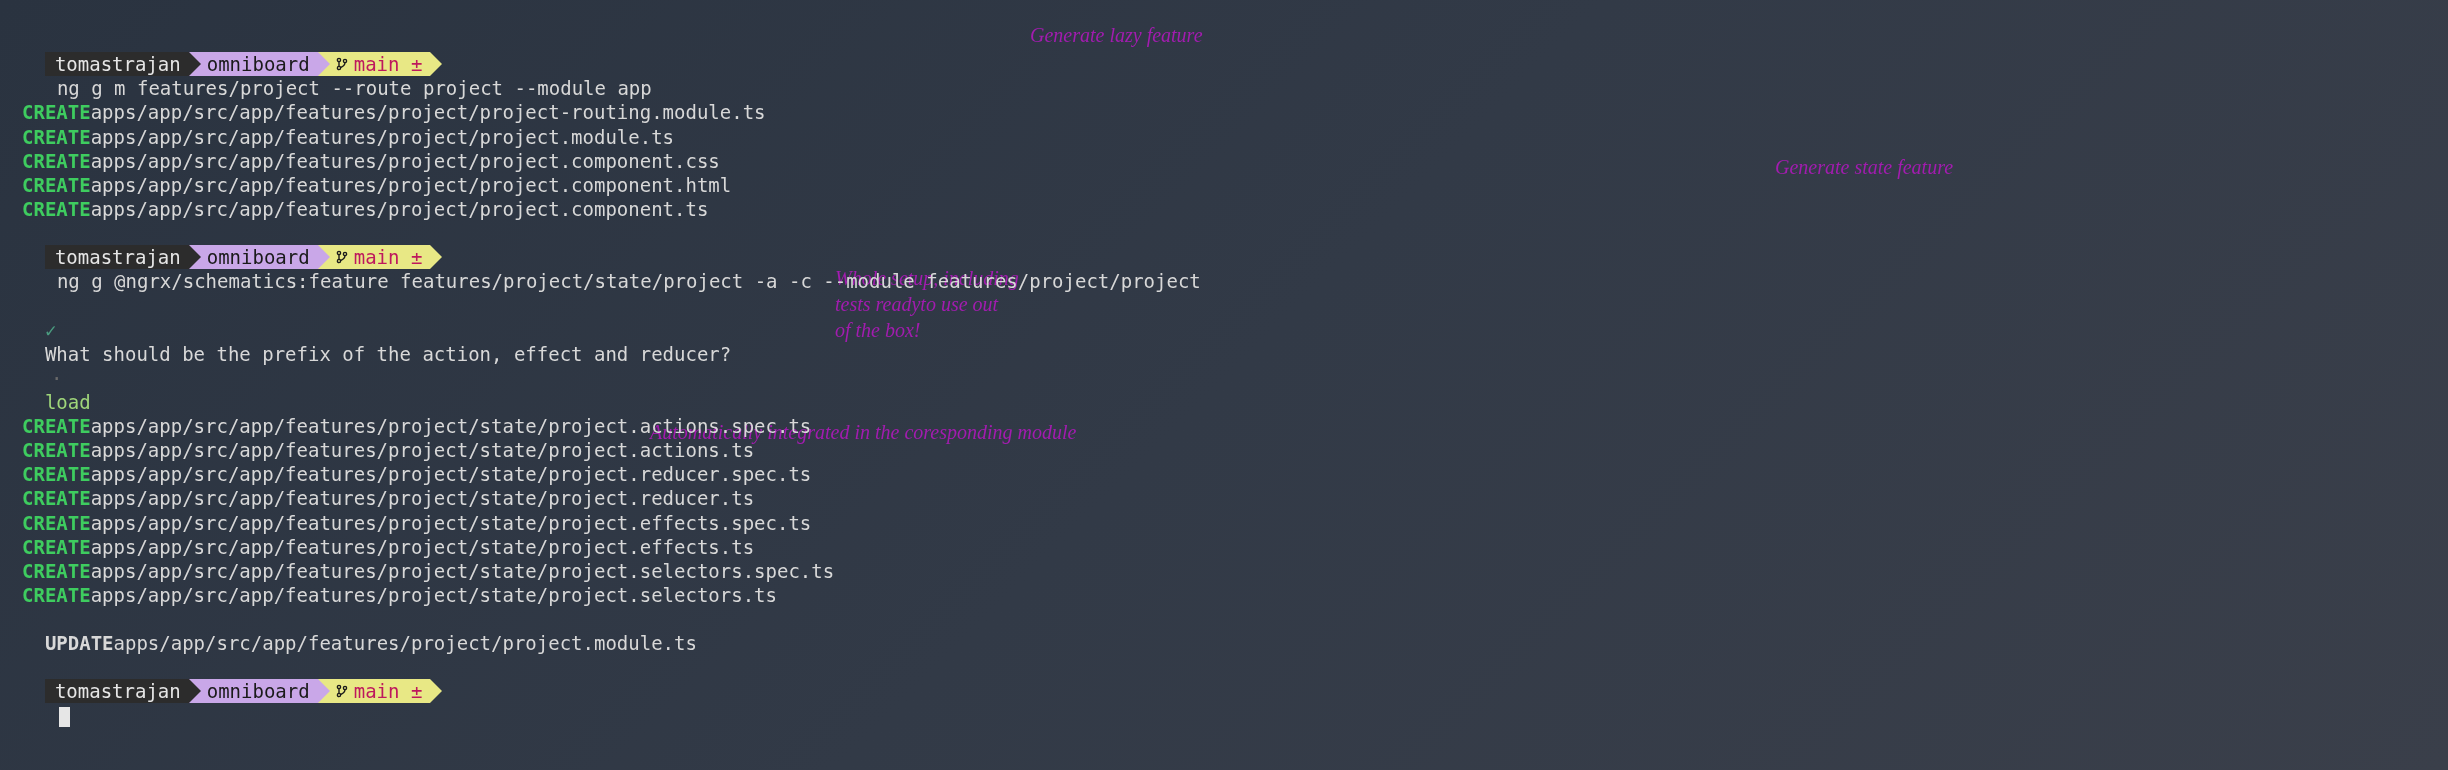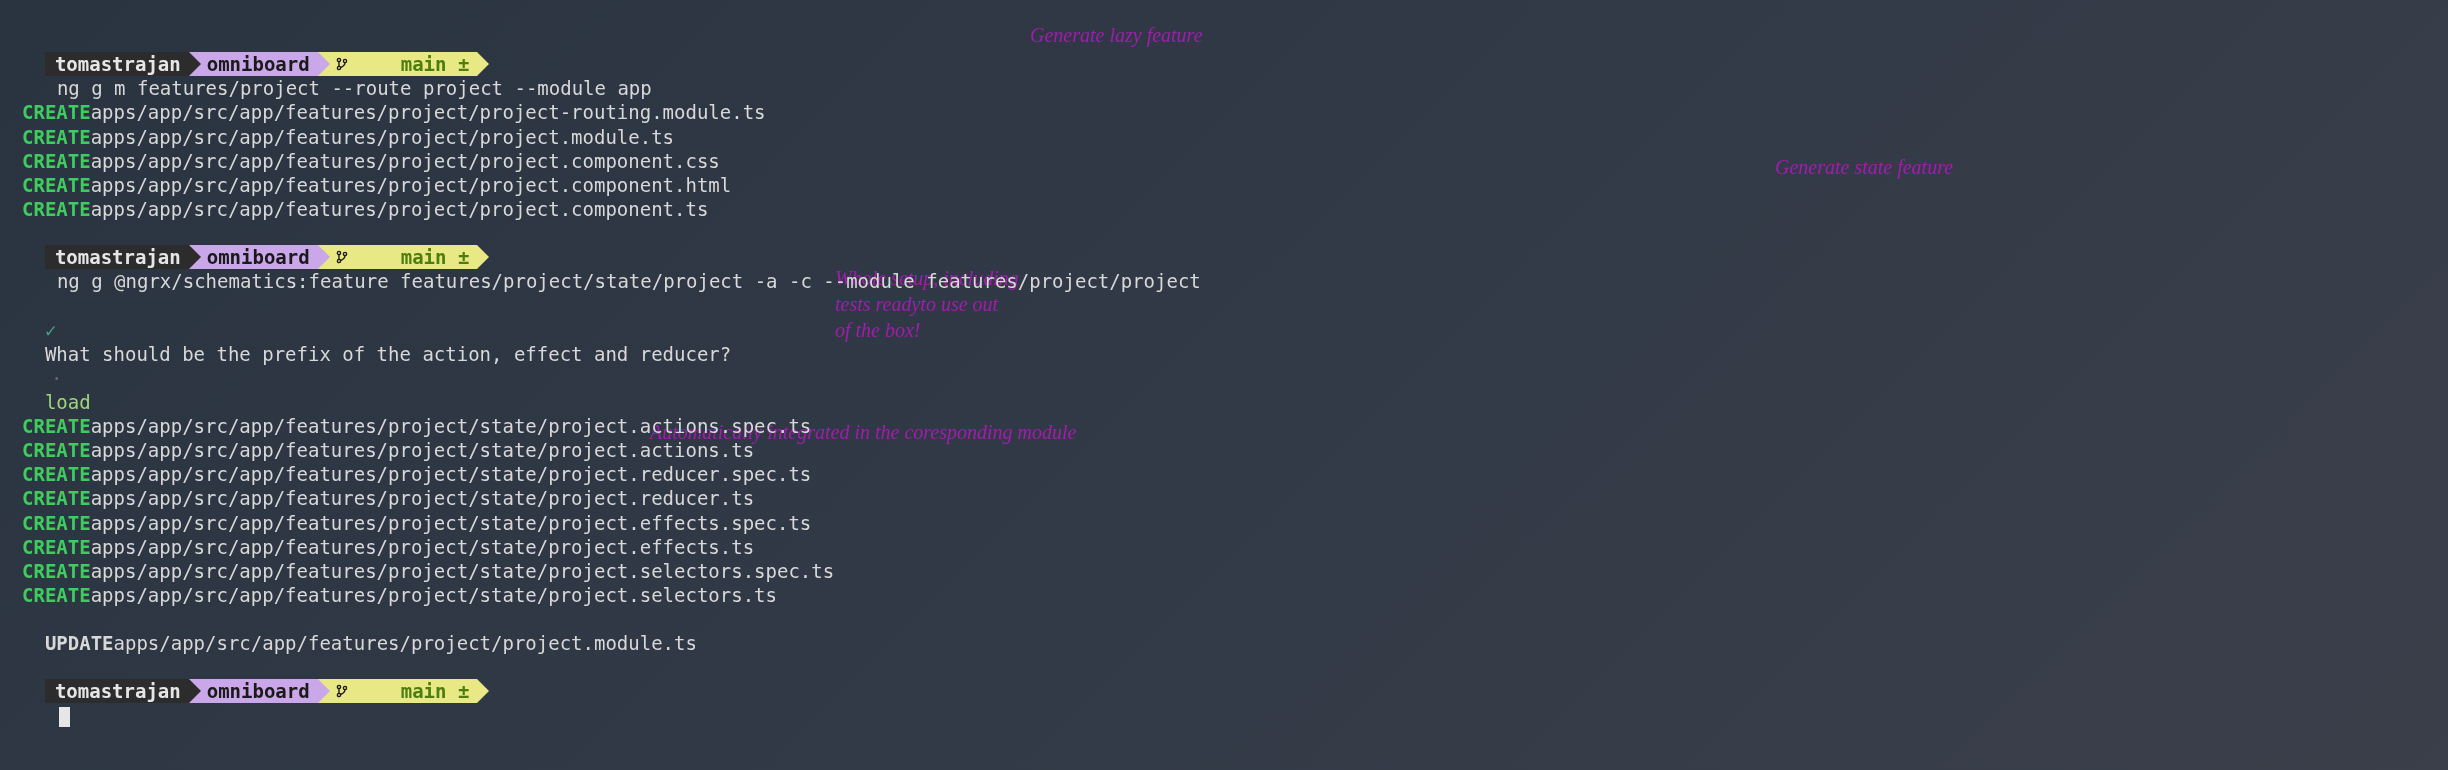--- a/index.html
+++ b/index.html
@@ -21,37 +21,37 @@
     align-items: stretch;
     vertical-align: top;
     height: 24px;
     margin-right: 4px;
   }
   .seg {
     display: inline-flex;
     align-items: center;
     padding: 0 8px 0 6px;
     position: relative;
-    font-weight: bold;
+    font-weight: normal;
     justify-content: center;
   }
   .seg::after {
     content: '';
     position: absolute;
     left: 100%;
     top: 0;
     border-top: 12px solid transparent;
     border-bottom: 12px solid transparent;
     z-index: 2;
   }
   .seg-user { background: #2c2c2c; color: #e6e6e6; padding-left: 10px; }
   .seg-user::after { border-left: 12px solid #2c2c2c; }
   .seg-project { background: #c9a7e8; color: #1a1a1a; padding-left: 18px; }
   .seg-project::after { border-left: 12px solid #c9a7e8; }
-  .seg-branch { background: #e8e885; color: #4d7c0f; padding-left: 18px; gap: 47px; }
+  .seg-branch { background: #e8e885; color: #be185d; padding-left: 18px; }
   .seg-branch::after { border-left: 12px solid #e8e885; }
   .branch-icon {
     display: inline-block;
     width: 12px;
     margin-right: 6px;
     position: relative;
   }
   .branch-icon svg { display: block; }
   .cmd { color: #d8d8d8; margin-left: 12px; }
   .create { color: #3ecc5f; font-weight: bold; }

